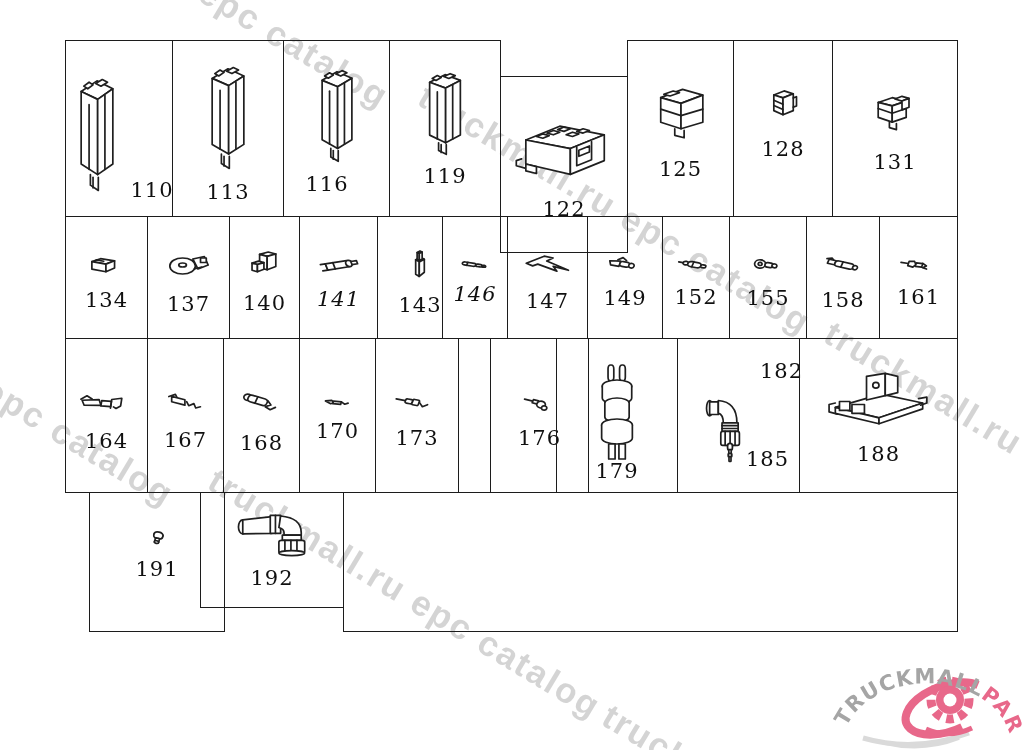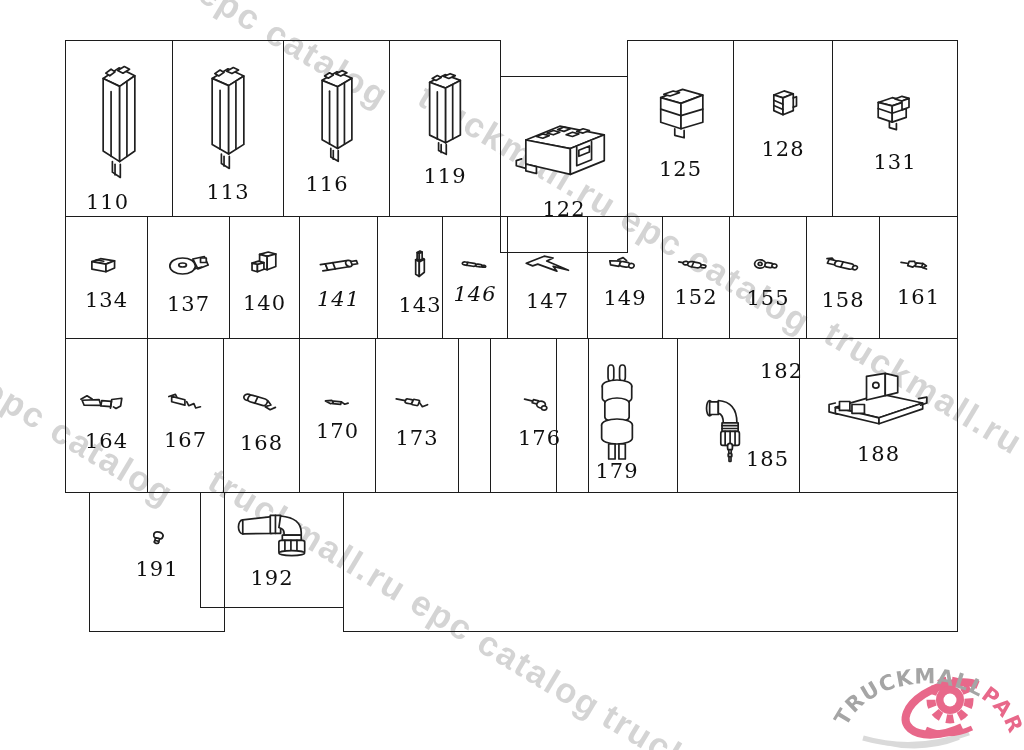--- a/index.html
+++ b/index.html
@@ -30,21 +30,21 @@
 
 <div class="wm" style="left: 10px; top: -150px; color: rgb(174, 174, 174);">truckmall.ru epc catalog</div>
 <div class="wm" style="left: 432px; top: 76px; color: rgb(174, 174, 174);">truckmall.ru epc catalog</div>
 <div class="wm" style="left: 838px; top: 313px; color: rgb(174, 174, 174);">truckmall.ru epc catalog</div>
 <div class="wm" style="left: -205px; top: 248px; color: rgb(174, 174, 174);">truckmall.ru epc catalog</div>
 <div class="wm" style="left: 222px; top: 460px; color: rgb(174, 174, 174);">truckmall.ru epc catalog</div>
 <div class="wm" style="left: 616px; top: 696px; color: rgb(174, 174, 174);">truckmall.ru epc catalog</div>
 
 <div id="grid">
     <div class="cell" style="left: 65px; top: 40px; width: 108px; height: 177px;">
-      <div style="transform:translateY(6px);display:flex;flex-direction:column;align-items:flex-start">
+      <div style="transform:translateY(6px);display:flex;flex-direction:row;align-items:flex-end">
         <svg class="part" viewBox="0 0 100 100" preserveAspectRatio="none" width="66" height="132">
           <polygon points="26,17 50,9 74,15 51,23"></polygon>
           <polygon points="26,17 26,72 51,80 51,23"></polygon>
           <polygon points="51,23 51,80 74,72 74,15"></polygon>
           <polygon points="30,13 38,10 44,12 36,15"></polygon>
           <polygon points="48,11 58,8 66,10 56,13"></polygon>
           <line x1="38" y1="27" x2="38" y2="76"></line>
           <line x1="62" y1="20" x2="62" y2="76"></line>
           <polyline points="40,80 40,88 52,92 52,82"></polyline>
           <line x1="44" y1="82" x2="44" y2="90"></line>

